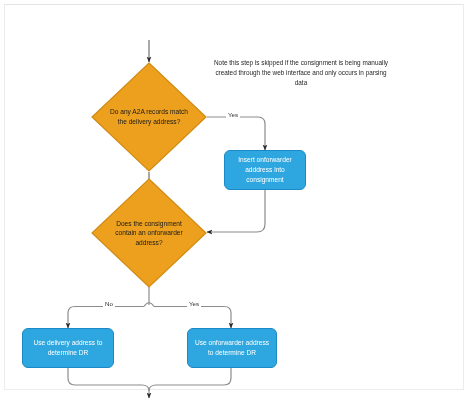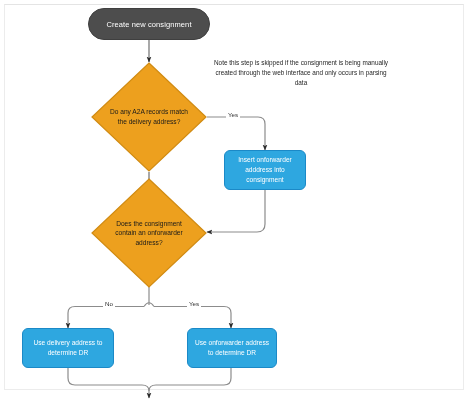--- a/index.html
+++ b/index.html
@@ -139,23 +139,20 @@
     <g>
       <path d="M154,306.5 L224,306.5 Q231,306.5 231,313 L231,328" stroke="#8c8c8c" stroke-width="1.2" fill="none" marker-end="url(#arrow)"></path>
     </g>
 
     <g>
       <path d="M68,368 L68,378 Q68,385 75,385 L142,385 Q149,385 149,391 L149,398" stroke="#8c8c8c" stroke-width="1.2" fill="none" marker-end="url(#arrow)"></path>
       <path d="M231,368 L231,378 Q231,385 224,385 L156,385 Q149,385 149,391" stroke="#8c8c8c" stroke-width="1.2" fill="none"></path>
     </g>
   </svg>
 
-  <div class="node start-node" style="left:88px; top:8px; width:122px; height:32px;">
-    <span>Create new consignment</span>
-  </div>
 
   <div class="note" style="left:209px; top:58px; width:184px;">
     <span>Note this step is skipped if the consignment is being manually created through the web interface and only occurs in parsing data</span>
   </div>
 
   <div class="node decision" style="left:91px; top:62px; width:116px; height:110px;">
     <svg class="diamond-shape" viewBox="0 0 116 110" preserveAspectRatio="none">
       <polygon points="58,1 115,55 58,109 1,55" fill="#eda01e" stroke="#d18b12" stroke-width="1.2"></polygon>
     </svg>
     <span class="label">Do any A2A records match the delivery address?</span>

